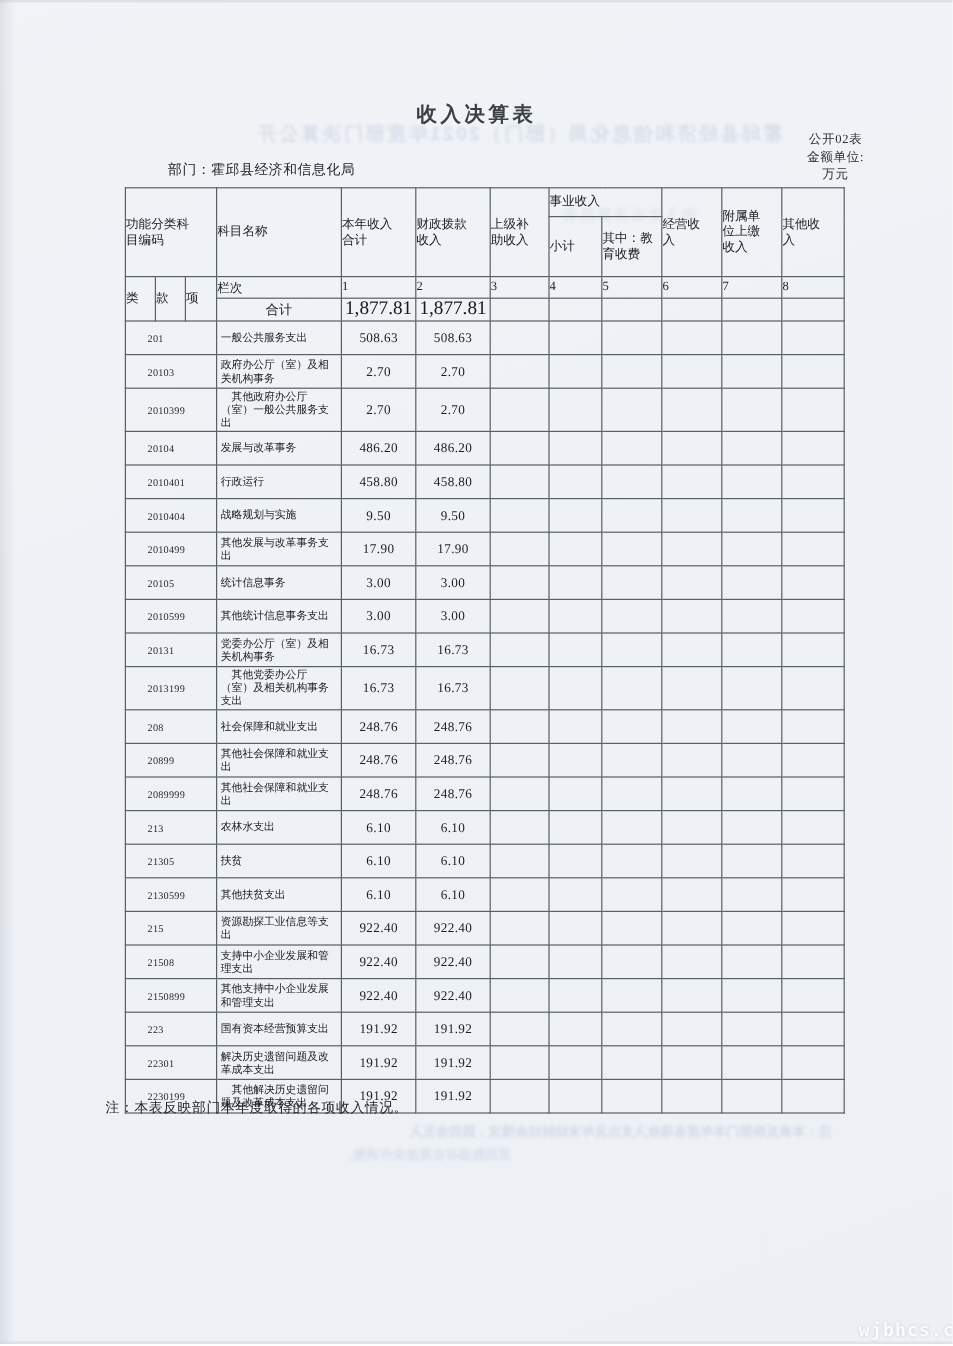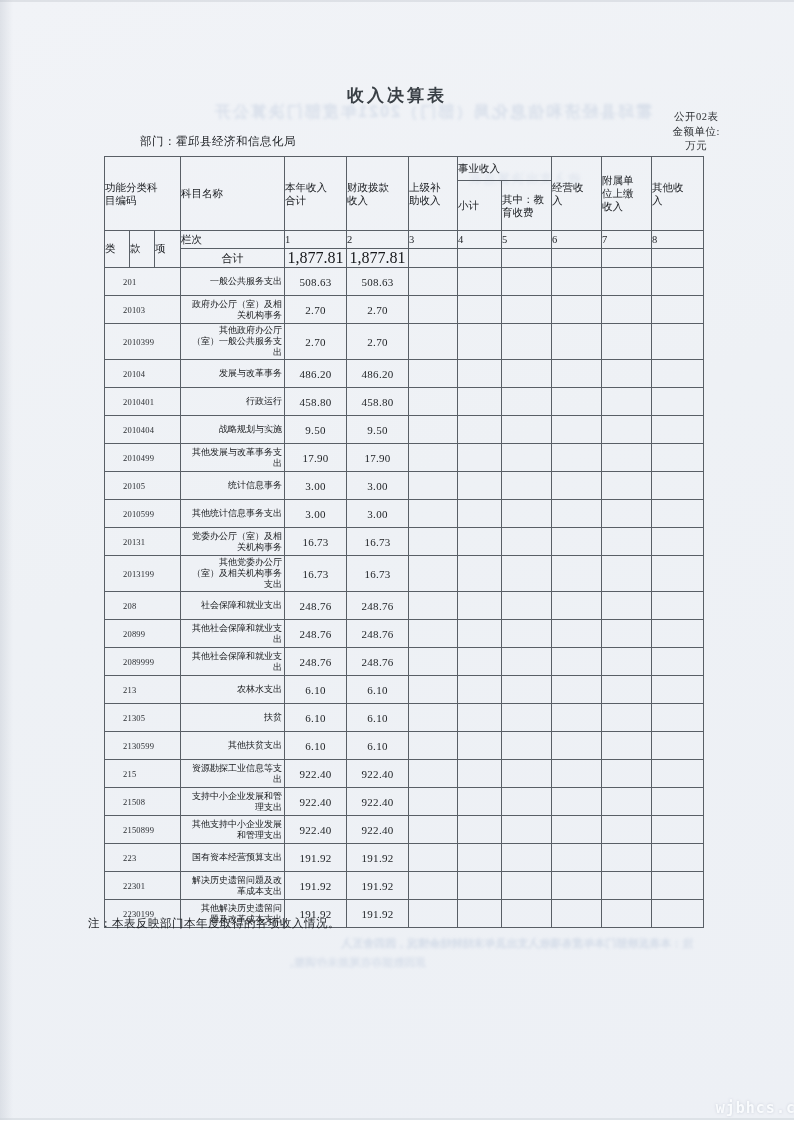--- a/index.html
+++ b/index.html
@@ -36,21 +36,21 @@
   .main th{
     font-size:10.5px;line-height:13px;white-space:pre-line;text-align:left;color:#191c20;
   }
   tr.h1 th.career{height:23px;}
   tr.h2 th{height:49px;}
   tr.h3 td{height:17px;font-size:10.5px;text-align:left;color:#1c1f23;}
   tr.h4 td{height:18px;font-size:16px;text-align:center;color:#16181b;}
   tr.h4 td.rowlbl{font-size:11px;}
   tr.dr{height:28px;}
   td.code{font-size:8.5px;text-align:left;padding-left:18px;color:#2a2d31;letter-spacing:.2px;}
-  td.name{font-size:9px;line-height:11px;text-align:right;padding:1px 2px 1px 3px;color:#17191c;}
+  td.name{font-size:9px;line-height:11px;text-align:left;padding:1px 2px 1px 3px;color:#17191c;}
   td.num{font-size:11px;text-align:center;color:#1c1f22;letter-spacing:.3px;}
 
   .ghost{
     position:absolute;transform:scaleX(-1);filter:blur(1.4px);
     color:#a9b9d2;font-family:"Liberation Sans","DejaVu Sans",sans-serif;
     font-weight:bold;pointer-events:none;white-space:nowrap;overflow:hidden;
   }
   .g-top1{top:102px;left:112px;width:540px;font-size:16px;opacity:.34;letter-spacing:2px;}
   .g-top2{top:170px;left:150px;width:430px;font-size:13px;opacity:.18;letter-spacing:1px;}
   .g-b1{top:936px;left:128px;width:565px;font-size:11px;opacity:.38;}

